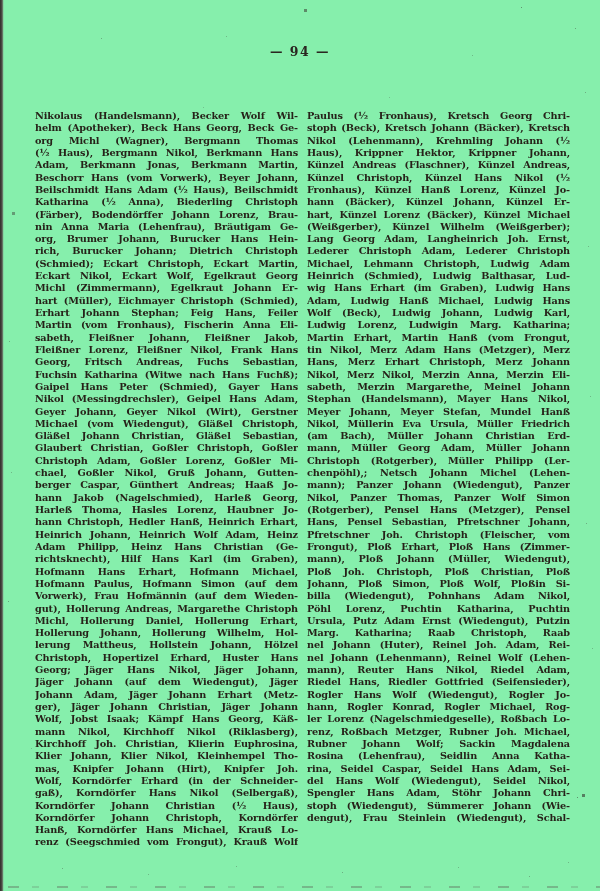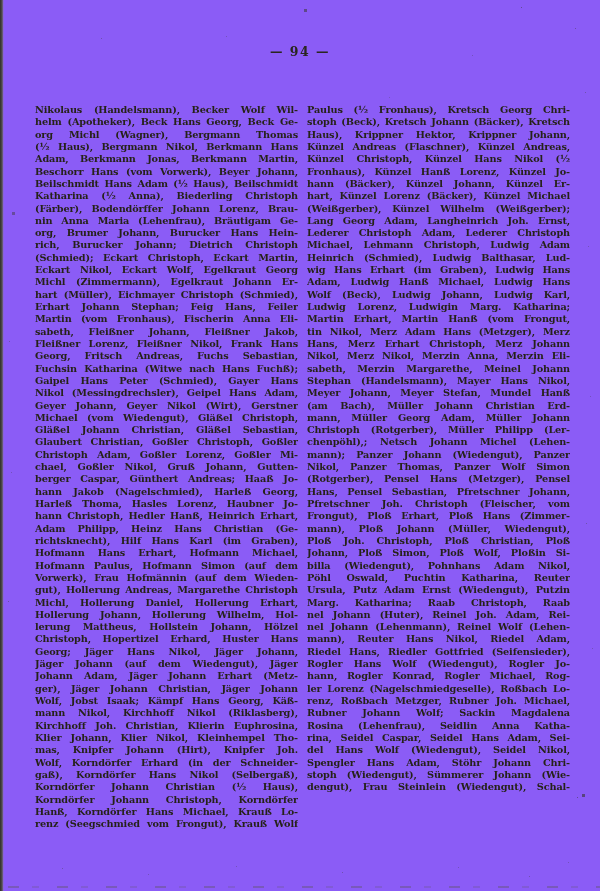--- a/index.html
+++ b/index.html
@@ -4,21 +4,21 @@
 <style>
   html, body {
     margin: 0;
     padding: 0;
     background: #e8e7e4;
   }
   .scan {
     position: relative;
     width: 600px;
     height: 891px;
-    background: #8b5cf6;
+    background: #86efac;
     overflow: hidden;
     font-family: "DejaVu Serif", serif;
     color: #262219;
   }
   
   .edge-left {
     position: absolute;
     left: 0; top: 0;
     width: 4px; height: 100%;
     background: linear-gradient(90deg, #2f2d2a 0%, #55524d 55%, rgba(130,126,120,0.35) 80%, rgba(130,126,120,0) 100%);
@@ -29,21 +29,21 @@
     left: 0;
     width: 100%;
     text-align: center;
     font-size: 12.5px;
     font-weight: 700;
     letter-spacing: 1.5px;
     color: #2a2620;
   }
   .text-block {
     position: absolute;
-    top: 104px;
+    top: 110px;
     left: 35px;
     width: 535px;
     display: flex;
     gap: 9px;
   }
   .column {
     width: 263px;
     flex: 0 0 263px;
   }
   .text-line {
@@ -143,20 +143,21 @@
         <div class="text-line">Geyer Johann, Geyer Nikol (Wirt), Gerstner</div>
         <div class="text-line">Michael (vom Wiedengut), Gläßel Christoph,</div>
         <div class="text-line">Gläßel Johann Christian, Gläßel Sebastian,</div>
         <div class="text-line">Glaubert Christian, Goßler Christoph, Goßler</div>
         <div class="text-line">Christoph Adam, Goßler Lorenz, Goßler Mi-</div>
         <div class="text-line">chael, Goßler Nikol, Gruß Johann, Gutten-</div>
         <div class="text-line">berger Caspar, Günthert Andreas; Haaß Jo-</div>
         <div class="text-line">hann Jakob (Nagelschmied), Harleß Georg,</div>
         <div class="text-line">Harleß Thoma, Hasles Lorenz, Haubner Jo-</div>
         <div class="text-line">hann Christoph, Hedler Hanß, Heinrich Erhart,</div>
+        <div class="text-line">Heinrich Johann, Heinrich Wolf Adam, Heinz</div>
         <div class="text-line">Adam Philipp, Heinz Hans Christian (Ge-</div>
         <div class="text-line">richtsknecht), Hilf Hans Karl (im Graben),</div>
         <div class="text-line">Hofmann Hans Erhart, Hofmann Michael,</div>
         <div class="text-line">Hofmann Paulus, Hofmann Simon (auf dem</div>
         <div class="text-line">Vorwerk), Frau Hofmännin (auf dem Wieden-</div>
         <div class="text-line">gut), Hollerung Andreas, Margarethe Christoph</div>
         <div class="text-line">Michl, Hollerung Daniel, Hollerung Erhart,</div>
         <div class="text-line">Hollerung Johann, Hollerung Wilhelm, Hol-</div>
         <div class="text-line">lerung Mattheus, Hollstein Johann, Hölzel</div>
         <div class="text-line">Christoph, Hopertizel Erhard, Huster Hans</div>
@@ -172,20 +173,21 @@
         <div class="text-line">Wolf, Korndörfer Erhard (in der Schneider-</div>
         <div class="text-line">gaß), Korndörfer Hans Nikol (Selbergaß),</div>
         <div class="text-line">Korndörfer Johann Christian (½ Haus),</div>
         <div class="text-line">Korndörfer Johann Christoph, Korndörfer</div>
         <div class="text-line">Hanß, Korndörfer Hans Michael, Krauß Lo-</div>
         <div class="text-line">renz (Seegschmied vom Frongut), Krauß Wolf</div>
       </div>
     <div class="column">
         <div class="text-line">Paulus (½ Fronhaus), Kretsch Georg Chri-</div>
         <div class="text-line">stoph (Beck), Kretsch Johann (Bäcker), Kretsch</div>
+        <div class="text-line">Nikol (Lehenmann), Krehmling Johann (½</div>
         <div class="text-line">Haus), Krippner Hektor, Krippner Johann,</div>
         <div class="text-line">Künzel Andreas (Flaschner), Künzel Andreas,</div>
         <div class="text-line">Künzel Christoph, Künzel Hans Nikol (½</div>
         <div class="text-line">Fronhaus), Künzel Hanß Lorenz, Künzel Jo-</div>
         <div class="text-line">hann (Bäcker), Künzel Johann, Künzel Er-</div>
         <div class="text-line">hart, Künzel Lorenz (Bäcker), Künzel Michael</div>
         <div class="text-line">(Weißgerber), Künzel Wilhelm (Weißgerber);</div>
         <div class="text-line">Lang Georg Adam, Langheinrich Joh. Ernst,</div>
         <div class="text-line">Lederer Christoph Adam, Lederer Christoph</div>
         <div class="text-line">Michael, Lehmann Christoph, Ludwig Adam</div>
@@ -194,35 +196,36 @@
         <div class="text-line">Adam, Ludwig Hanß Michael, Ludwig Hans</div>
         <div class="text-line">Wolf (Beck), Ludwig Johann, Ludwig Karl,</div>
         <div class="text-line">Ludwig Lorenz, Ludwigin Marg. Katharina;</div>
         <div class="text-line">Martin Erhart, Martin Hanß (vom Frongut,</div>
         <div class="text-line">tin Nikol, Merz Adam Hans (Metzger), Merz</div>
         <div class="text-line">Hans, Merz Erhart Christoph, Merz Johann</div>
         <div class="text-line">Nikol, Merz Nikol, Merzin Anna, Merzin Eli-</div>
         <div class="text-line">sabeth, Merzin Margarethe, Meinel Johann</div>
         <div class="text-line">Stephan (Handelsmann), Mayer Hans Nikol,</div>
         <div class="text-line">Meyer Johann, Meyer Stefan, Mundel Hanß</div>
+        <div class="text-line">Nikol, Müllerin Eva Ursula, Müller Friedrich</div>
         <div class="text-line">(am Bach), Müller Johann Christian Erd-</div>
         <div class="text-line">mann, Müller Georg Adam, Müller Johann</div>
         <div class="text-line">Christoph (Rotgerber), Müller Philipp (Ler-</div>
         <div class="text-line">chenpöhl),; Netsch Johann Michel (Lehen-</div>
         <div class="text-line">mann); Panzer Johann (Wiedengut), Panzer</div>
         <div class="text-line">Nikol, Panzer Thomas, Panzer Wolf Simon</div>
         <div class="text-line">(Rotgerber), Pensel Hans (Metzger), Pensel</div>
         <div class="text-line">Hans, Pensel Sebastian, Pfretschner Johann,</div>
         <div class="text-line">Pfretschner Joh. Christoph (Fleischer, vom</div>
         <div class="text-line">Frongut), Ploß Erhart, Ploß Hans (Zimmer-</div>
         <div class="text-line">mann), Ploß Johann (Müller, Wiedengut),</div>
         <div class="text-line">Ploß Joh. Christoph, Ploß Christian, Ploß</div>
         <div class="text-line">Johann, Ploß Simon, Ploß Wolf, Ploßin Si-</div>
         <div class="text-line">billa (Wiedengut), Pohnhans Adam Nikol,</div>
-        <div class="text-line">Pöhl Oswald, Puchtin Katharina, Reuter</div>
+        <div class="text-line">Pöhl Lorenz, Puchtin Katharina, Puchtin</div>
         <div class="text-line">Ursula, Putz Adam Ernst (Wiedengut), Putzin</div>
         <div class="text-line">Marg. Katharina; Raab Christoph, Raab</div>
         <div class="text-line">nel Johann (Huter), Reinel Joh. Adam, Rei-</div>
         <div class="text-line">nel Johann (Lehenmann), Reinel Wolf (Lehen-</div>
         <div class="text-line">mann), Reuter Hans Nikol, Riedel Adam,</div>
         <div class="text-line">Riedel Hans, Riedler Gottfried (Seifensieder),</div>
         <div class="text-line">Rogler Hans Wolf (Wiedengut), Rogler Jo-</div>
         <div class="text-line">hann, Rogler Konrad, Rogler Michael, Rog-</div>
         <div class="text-line">ler Lorenz (Nagelschmiedgeselle), Roßbach Lo-</div>
         <div class="text-line">renz, Roßbach Metzger, Rubner Joh. Michael,</div>

